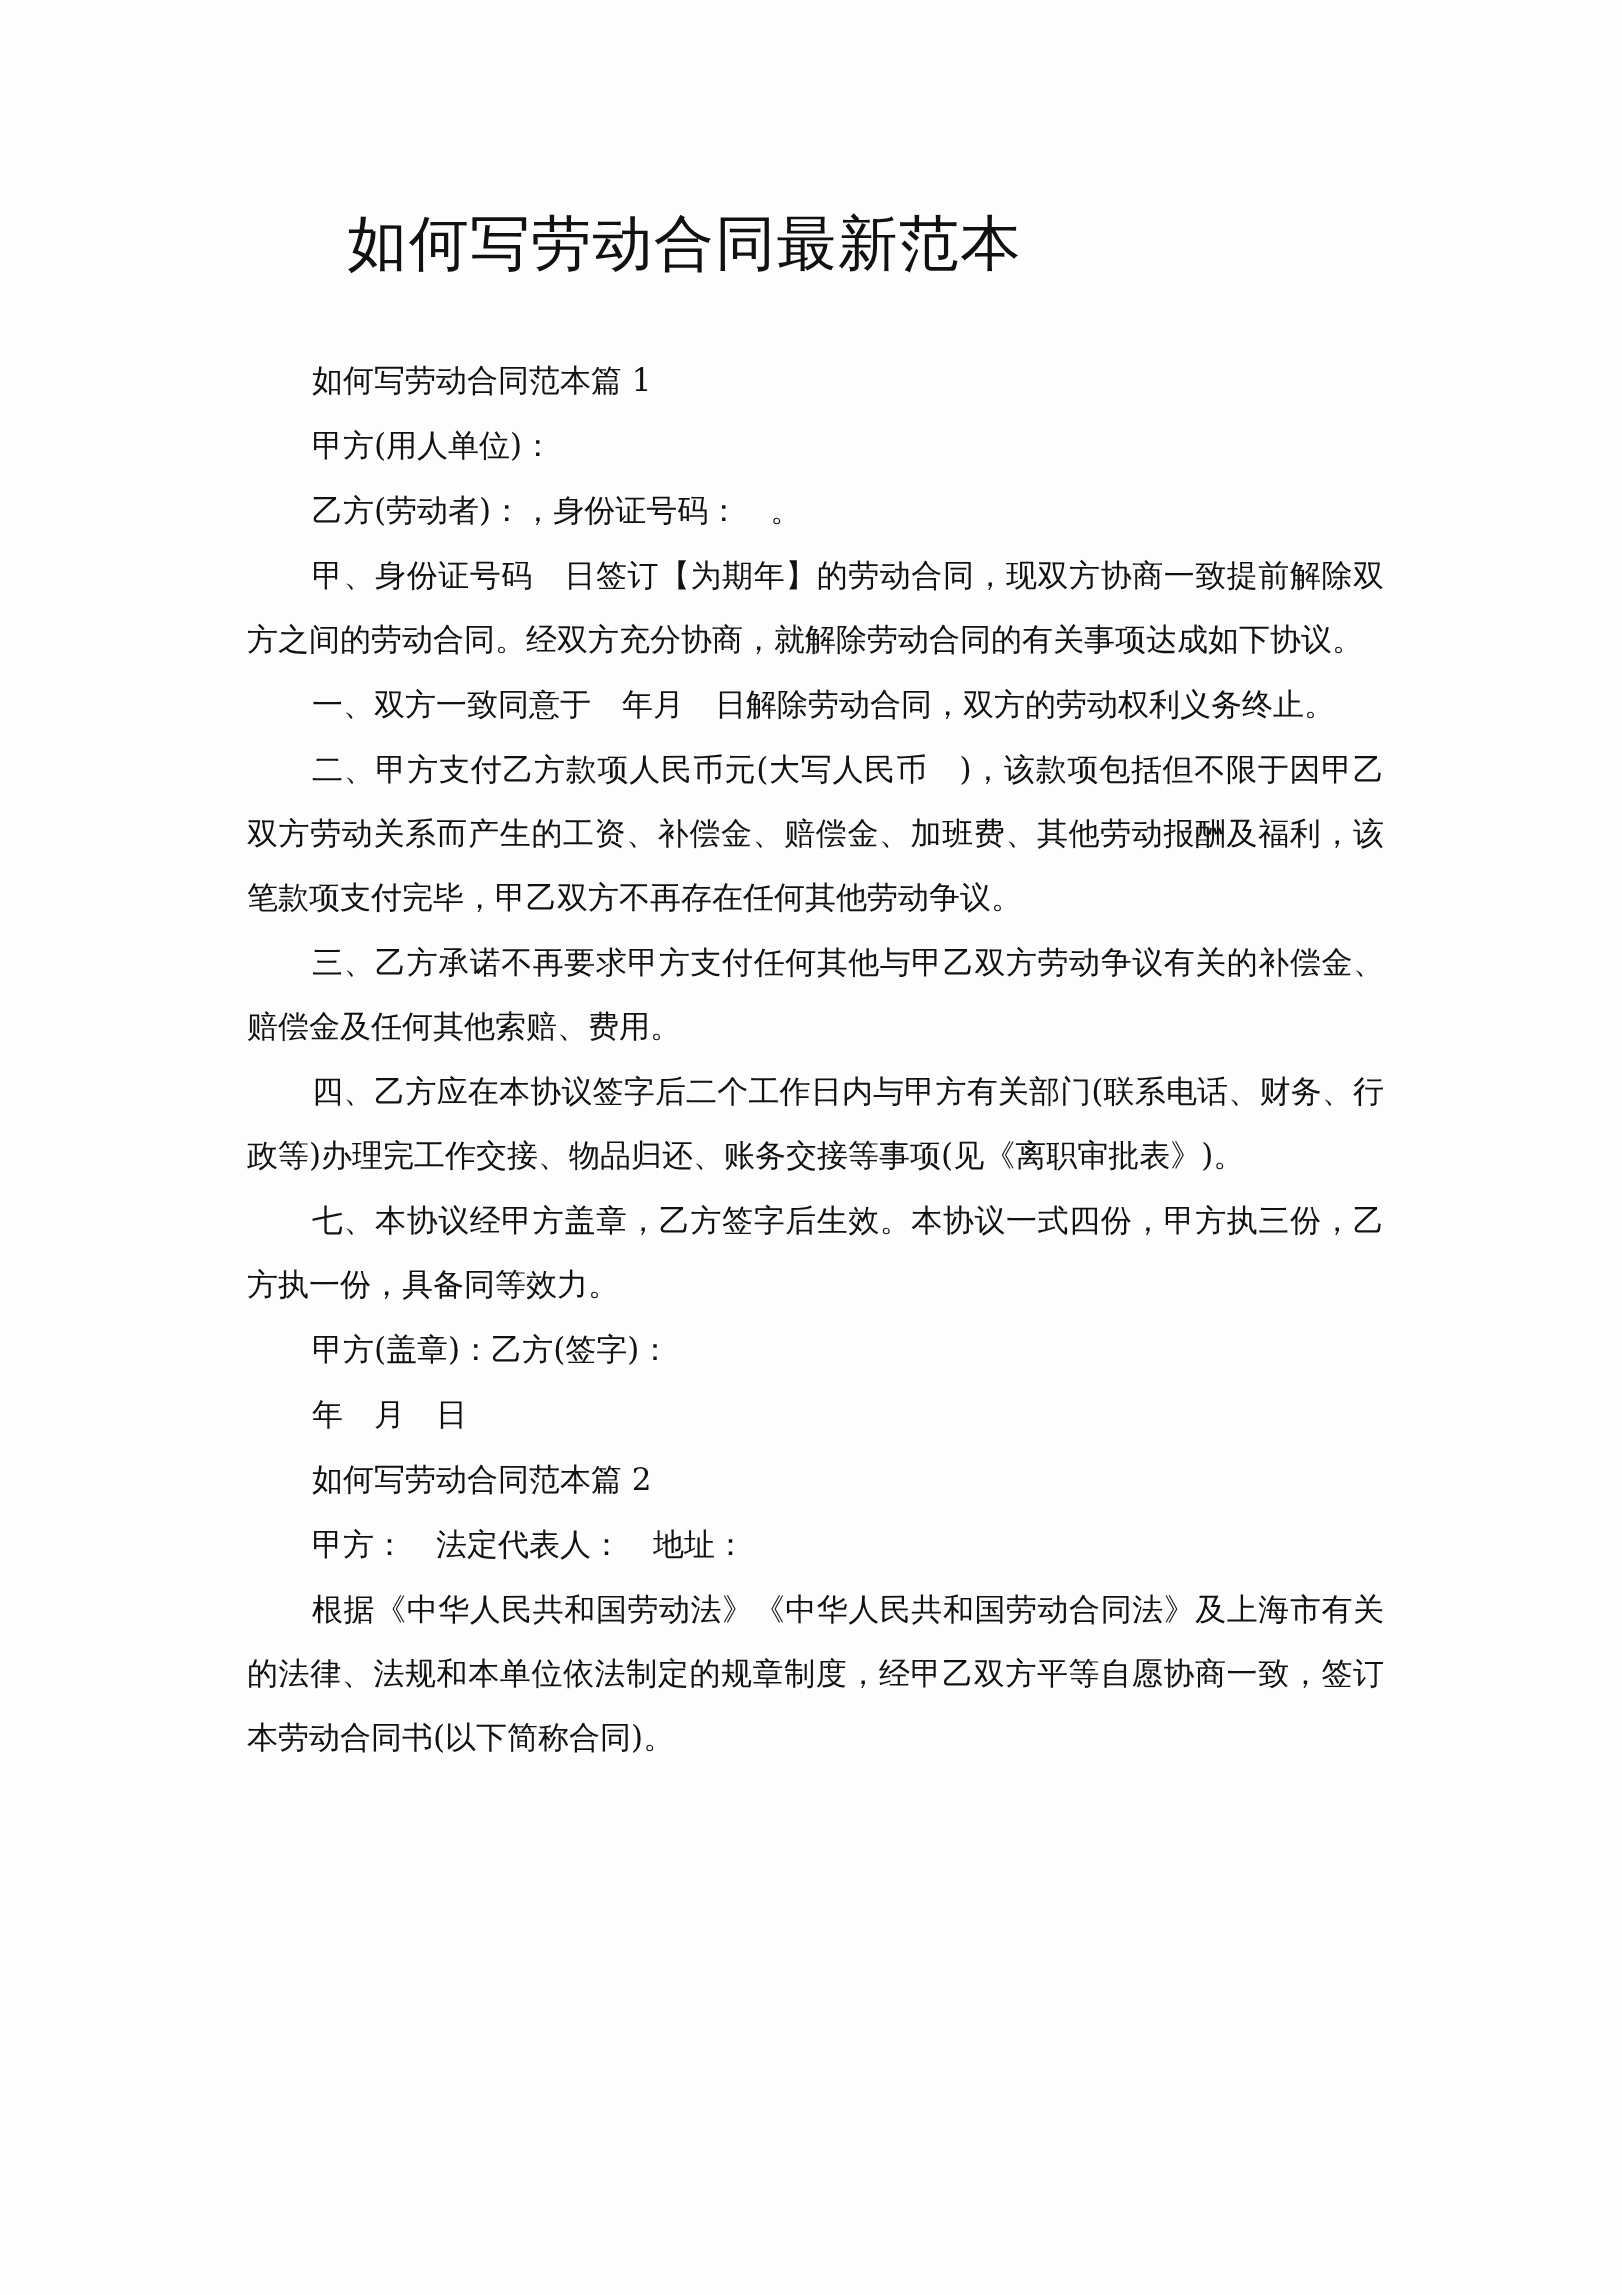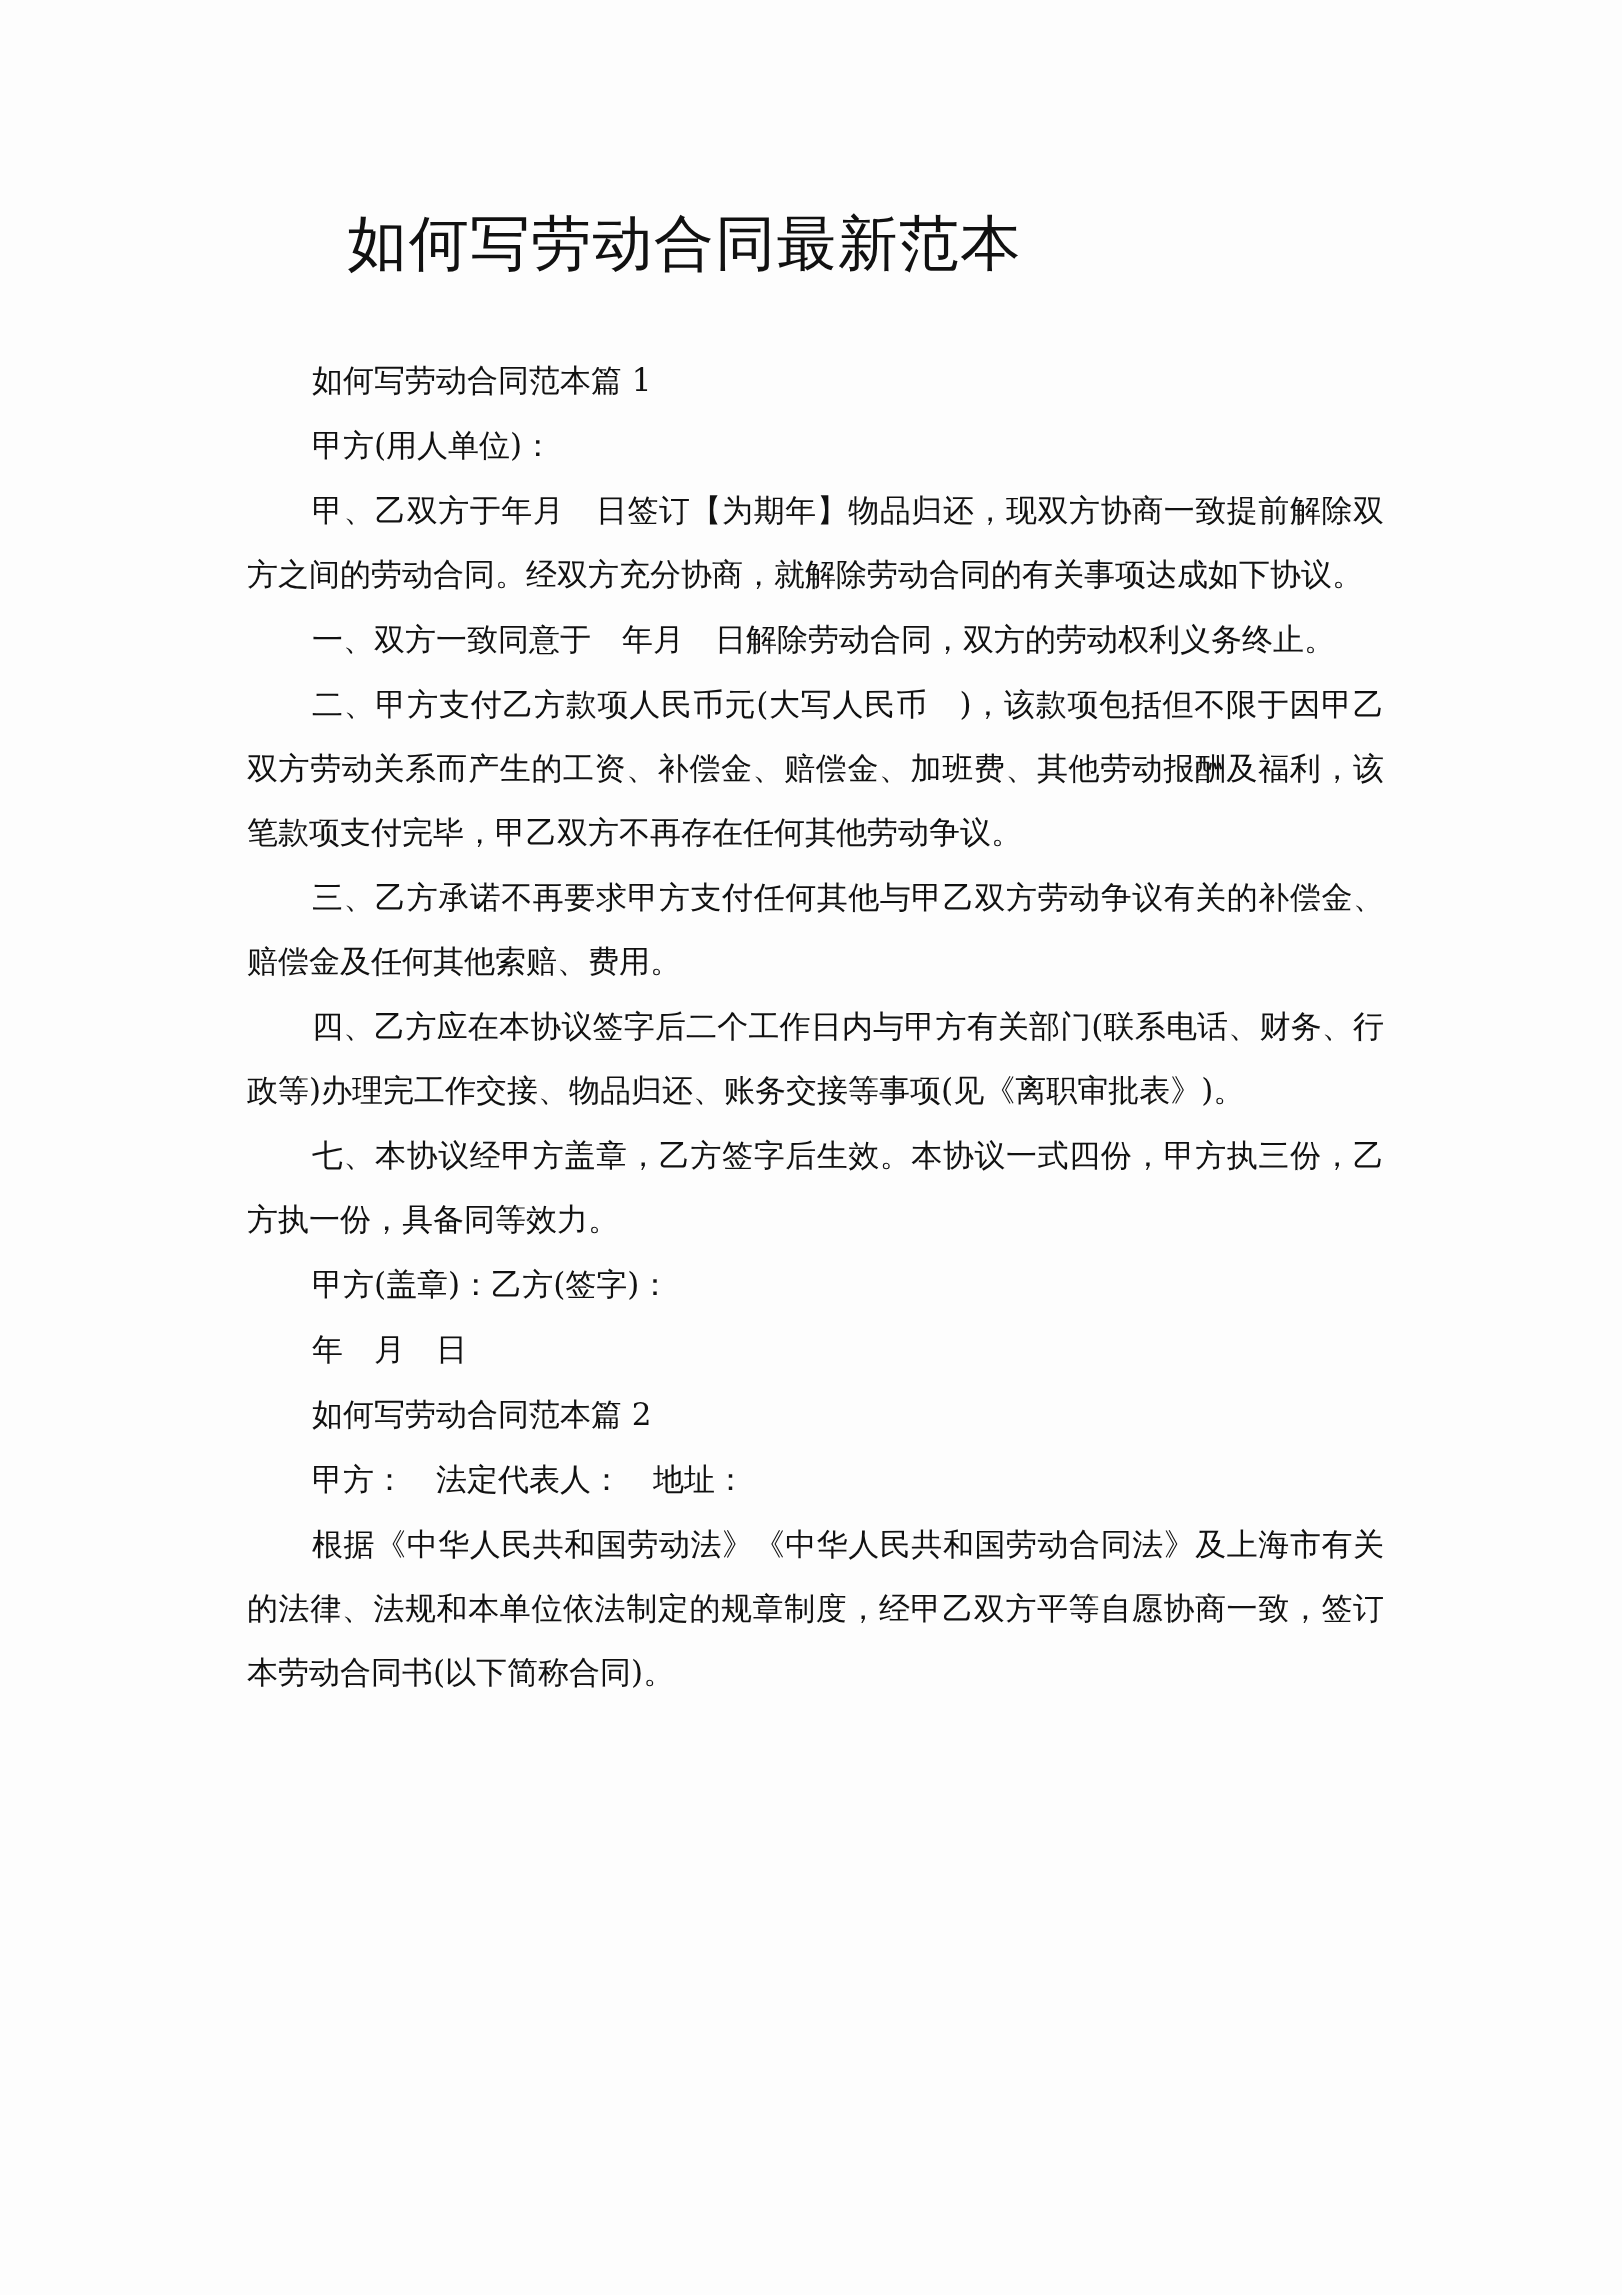--- a/index.html
+++ b/index.html
@@ -53,21 +53,22 @@
   </style>
 </head>
 <body>
 
 <div class="page">
   <h1 class="title">如何写劳动合同最新范本</h1>
 
   <div class="body">
     <p class="para">如何写劳动合同范本篇 1</p>
     <p class="para">甲方(用人单位)：</p>
-    <p class="para">甲、乙双方于年月　日签订【为期年】物品归还，现双方协商一致提前解除双方之间的劳动合同。经双方充分协商，就解除劳动合同的有关事项达成如下协议。</p>
+    <p class="para">乙方(劳动者)：，身份证号码：　。</p>
+    <p class="para">甲、身份证号码　日签订【为期年】的劳动合同，现双方协商一致提前解除双方之间的劳动合同。经双方充分协商，就解除劳动合同的有关事项达成如下协议。</p>
     <p class="para">一、双方一致同意于　年月　日解除劳动合同，双方的劳动权利义务终止。</p>
     <p class="para">二、甲方支付乙方款项人民币元(大写人民币　)，该款项包括但不限于因甲乙双方劳动关系而产生的工资、补偿金、赔偿金、加班费、其他劳动报酬及福利，该笔款项支付完毕，甲乙双方不再存在任何其他劳动争议。</p>
     <p class="para">三、乙方承诺不再要求甲方支付任何其他与甲乙双方劳动争议有关的补偿金、赔偿金及任何其他索赔、费用。</p>
     <p class="para">四、乙方应在本协议签字后二个工作日内与甲方有关部门(联系电话、财务、行政等)办理完工作交接、物品归还、账务交接等事项(见《离职审批表》)。</p>
     <p class="para">七、本协议经甲方盖章，乙方签字后生效。本协议一式四份，甲方执三份，乙方执一份，具备同等效力。</p>
     <p class="para">甲方(盖章)：乙方(签字)：</p>
     <p class="para">年　月　日</p>
     <p class="para">如何写劳动合同范本篇 2</p>
     <p class="para">甲方：　法定代表人：　地址：</p>
     <p class="para">根据《中华人民共和国劳动法》《中华人民共和国劳动合同法》及上海市有关的法律、法规和本单位依法制定的规章制度，经甲乙双方平等自愿协商一致，签订本劳动合同书(以下简称合同)。</p>

